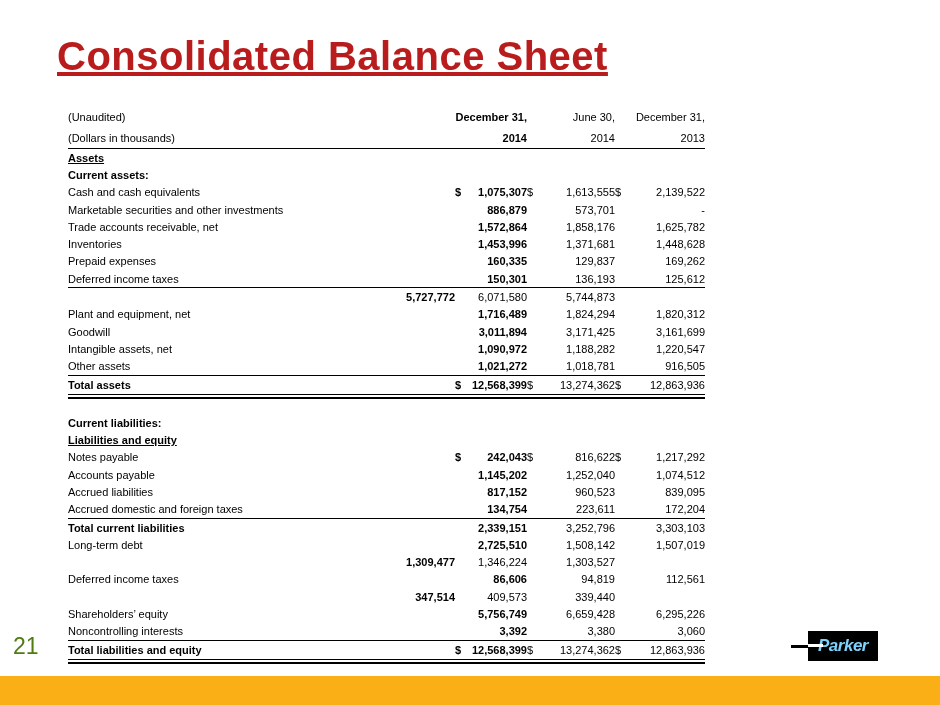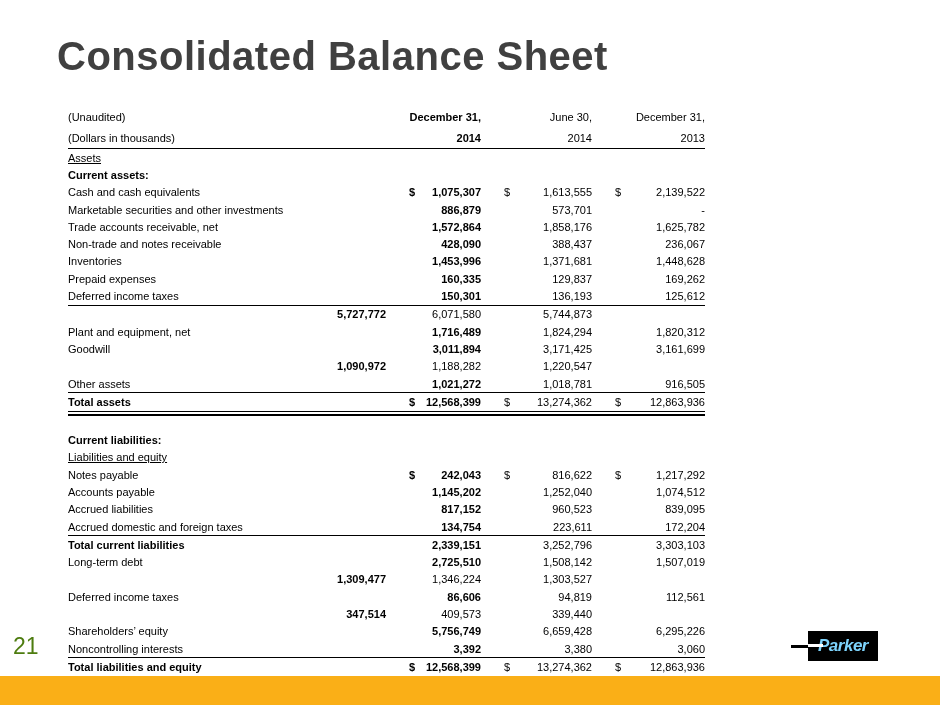--- a/index.html
+++ b/index.html
@@ -11,30 +11,29 @@
     position:absolute;left:57px;top:34px;
     font-size:40px;font-weight:bold;color:#1C2857;letter-spacing:0.5px;
     white-space:nowrap;
   }
   .bs-table{
     position:absolute;left:68px;top:106px;width:637px;font-size:11px;
   }
   .hrow,.trow{
     display:grid;
     grid-template-columns:1fr 72px 88px 90px;
-    column-gap:23px;
     align-items:center;
   }
   .hrow{height:21px;}
   .thead{border-bottom:1px solid #000;}
   .hcol{text-align:right;white-space:nowrap;}
   .hcol.b{font-weight:bold;}
   .trow{height:17.3px;}
   .trow .lbl{white-space:nowrap;}
-  .trow.section .lbl{font-weight:normal;text-decoration:underline;}
+  .trow.section .lbl{font-weight:bold;text-decoration:underline;}
   .trow.subsection .lbl{font-weight:bold;}
   .trow.bold .lbl{font-weight:bold;}
   .cell{display:flex;justify-content:space-between;align-items:baseline;}
   .cell.c1{font-weight:bold;}
   .rule-single{border-bottom:1px solid #000;}
   .rule-double{height:2px;border-top:1px solid #000;border-bottom:2px solid #000;margin-top:1px;}
   .spacer{height:15px;}
   .page-number{
     position:absolute;left:13px;top:633px;font-size:23px;color:#4d7c0f;
   }
@@ -49,21 +48,21 @@
     width:70px;height:30px;background:#000;color:#7dd3fc;
     display:flex;align-items:center;justify-content:center;
     font-weight:bold;font-style:italic;font-size:17px;letter-spacing:-0.5px;
     position:relative;
   }
   .logo-dash{position:absolute;left:0;top:13px;width:15px;height:3px;background:#fff;}
 </style>
 </head>
 <body>
 
-<div class="title" style="color: #404040;">Consolidated Balance Sheet</div>
+<div class="title" style="color: #b91c1c; text-decoration: underline;">Consolidated Balance Sheet</div>
 
 <div class="bs-table">
   <div class="thead">
     <div class="hrow">
       <span class="lbl">(Unaudited)</span>
       <span class="hcol b">December 31,</span>
       <span class="hcol">June 30,</span>
       <span class="hcol">December 31,</span>
     </div>
     <div class="hrow">
@@ -119,35 +118,20 @@
         <span class="cell c2">
           <span class="d"></span>
           <span class="v">1,858,176</span>
         </span>
         <span class="cell c3">
           <span class="d"></span>
           <span class="v">1,625,782</span>
         </span>
       </div>
       <div class="trow data">
-        <span class="lbl">Non-trade and notes receivable</span>
-        <span class="cell c1">
-          <span class="d"></span>
-          <span class="v">428,090</span>
-        </span>
-        <span class="cell c2">
-          <span class="d"></span>
-          <span class="v">388,437</span>
-        </span>
-        <span class="cell c3">
-          <span class="d"></span>
-          <span class="v">236,067</span>
-        </span>
-      </div>
-      <div class="trow data">
         <span class="lbl">Inventories</span>
         <span class="cell c1">
           <span class="d"></span>
           <span class="v">1,453,996</span>
         </span>
         <span class="cell c2">
           <span class="d"></span>
           <span class="v">1,371,681</span>
         </span>
         <span class="cell c3">
@@ -223,20 +207,21 @@
         <span class="cell c2">
           <span class="d"></span>
           <span class="v">3,171,425</span>
         </span>
         <span class="cell c3">
           <span class="d"></span>
           <span class="v">3,161,699</span>
         </span>
       </div>
       <div class="trow data">
+        <span class="lbl">Intangible assets, net</span>
         <span class="cell c1">
           <span class="d"></span>
           <span class="v">1,090,972</span>
         </span>
         <span class="cell c2">
           <span class="d"></span>
           <span class="v">1,188,282</span>
         </span>
         <span class="cell c3">
           <span class="d"></span>

